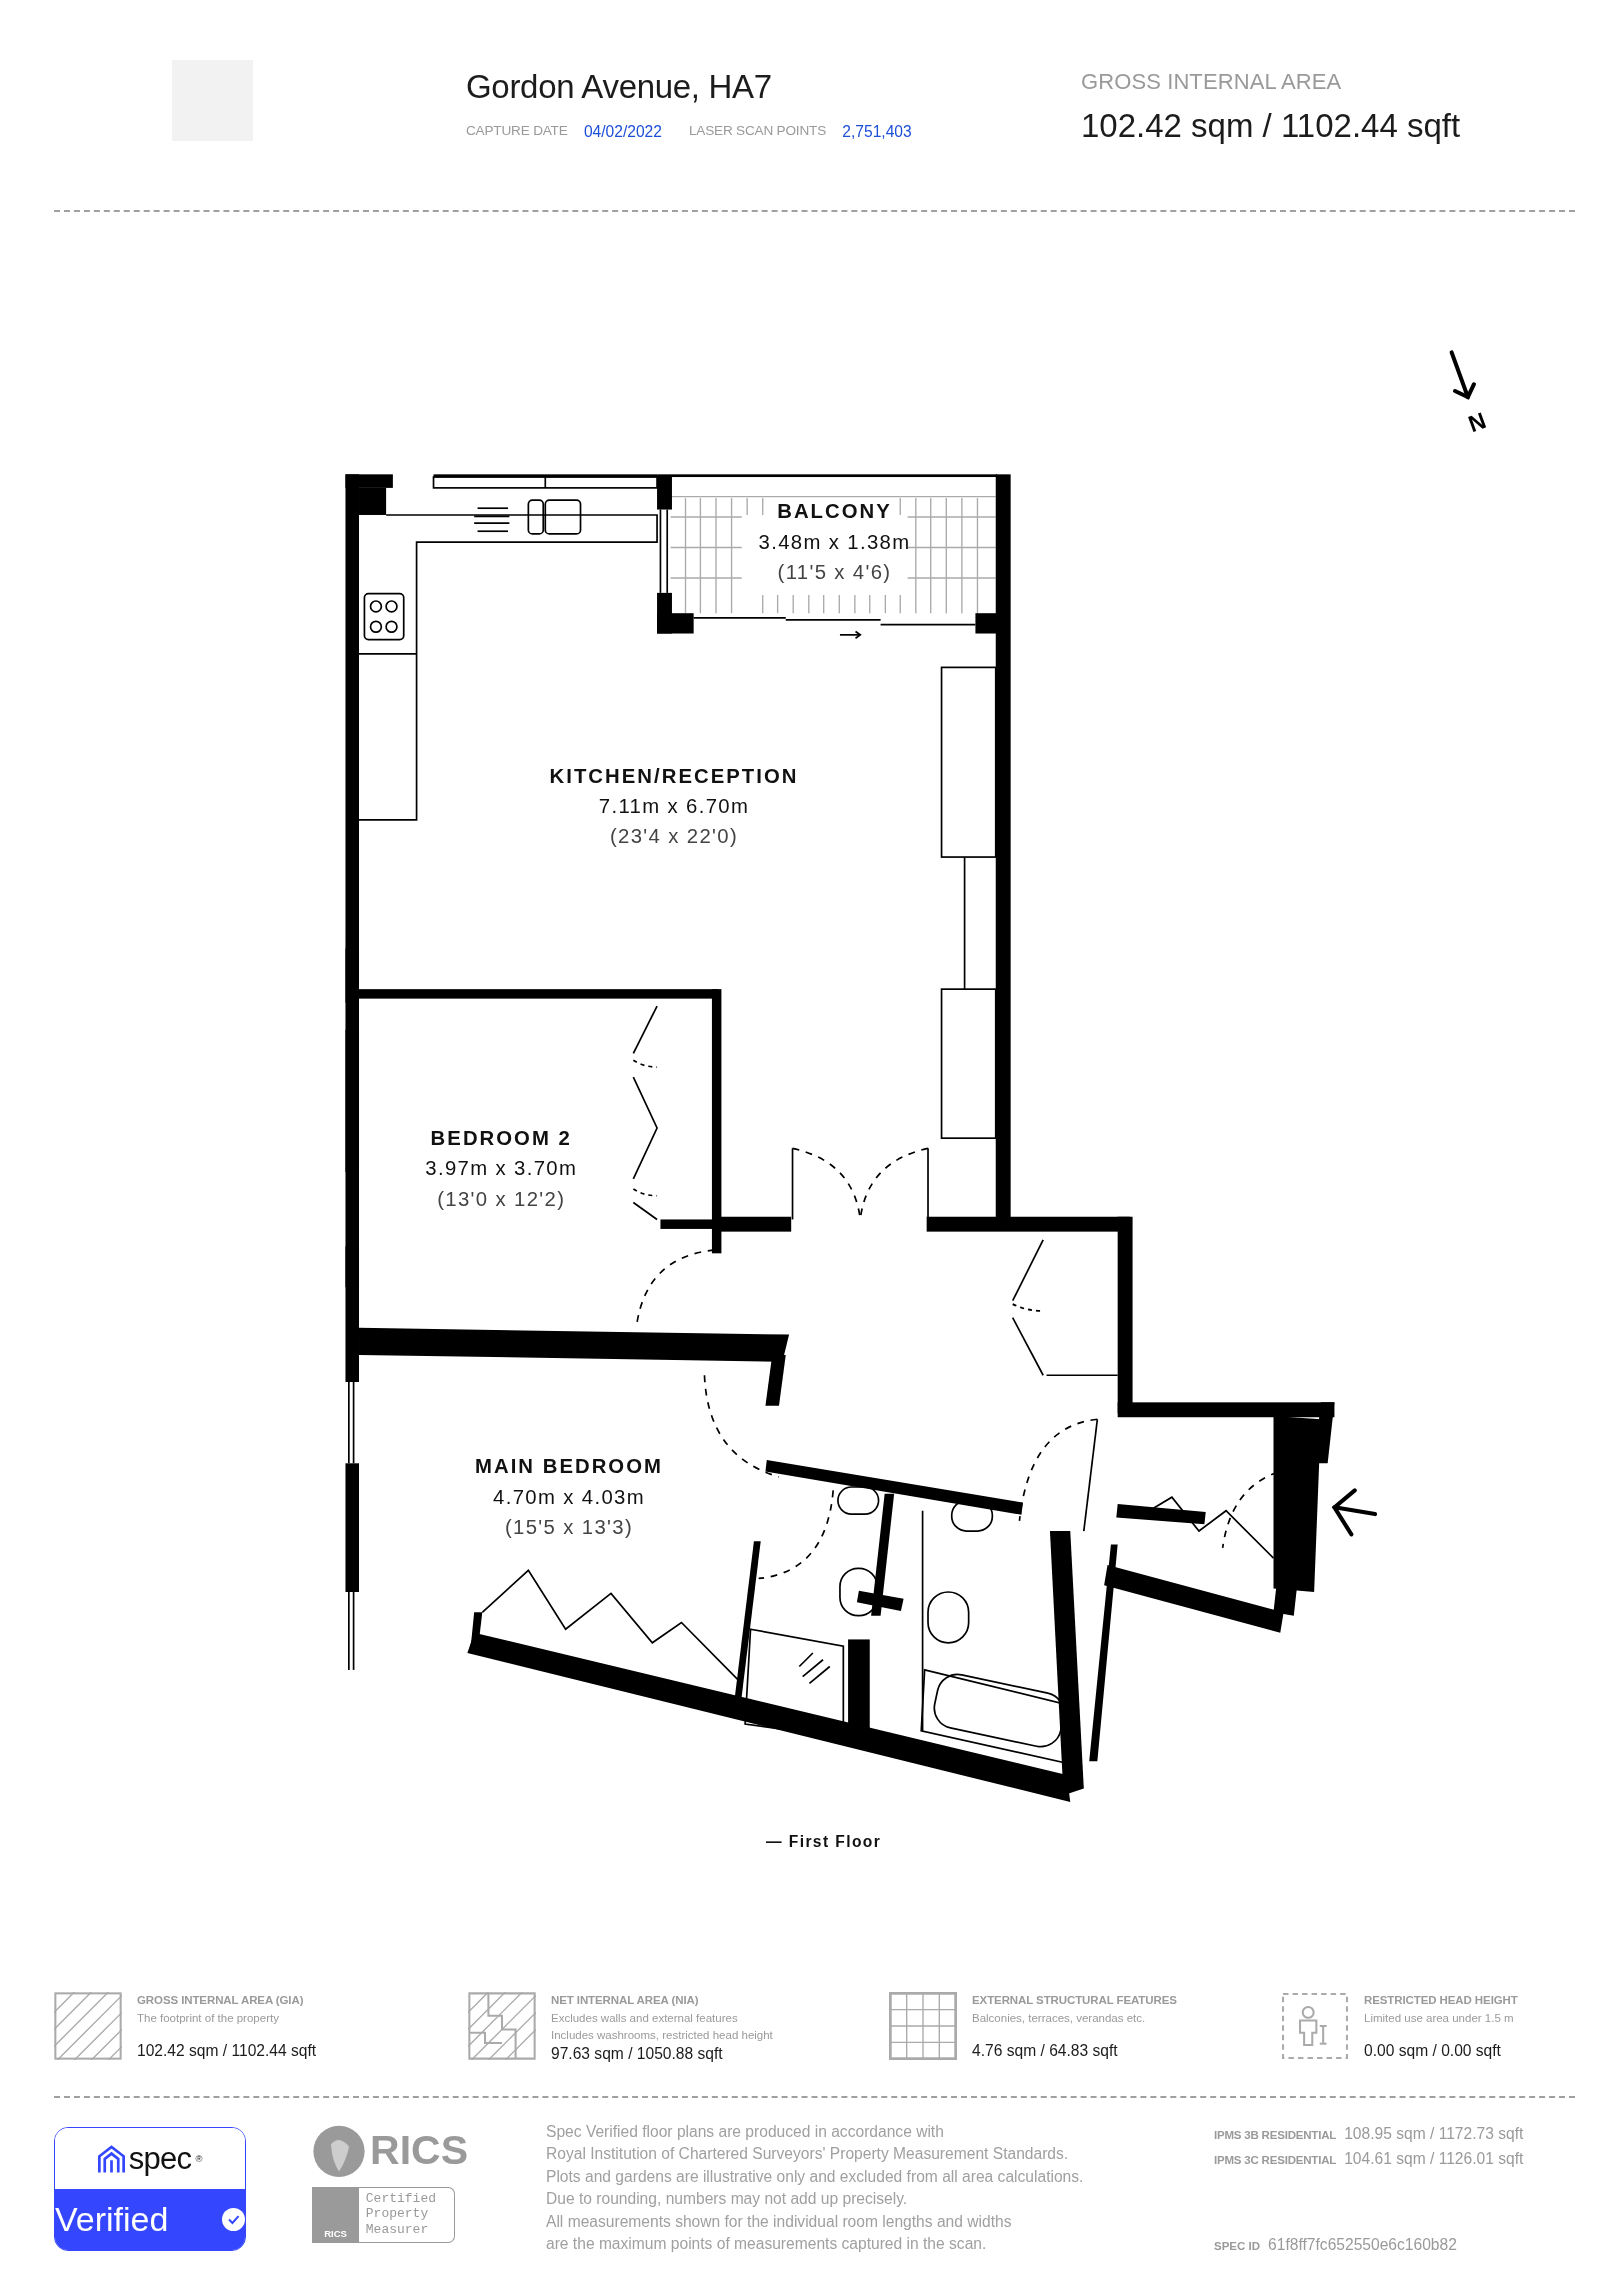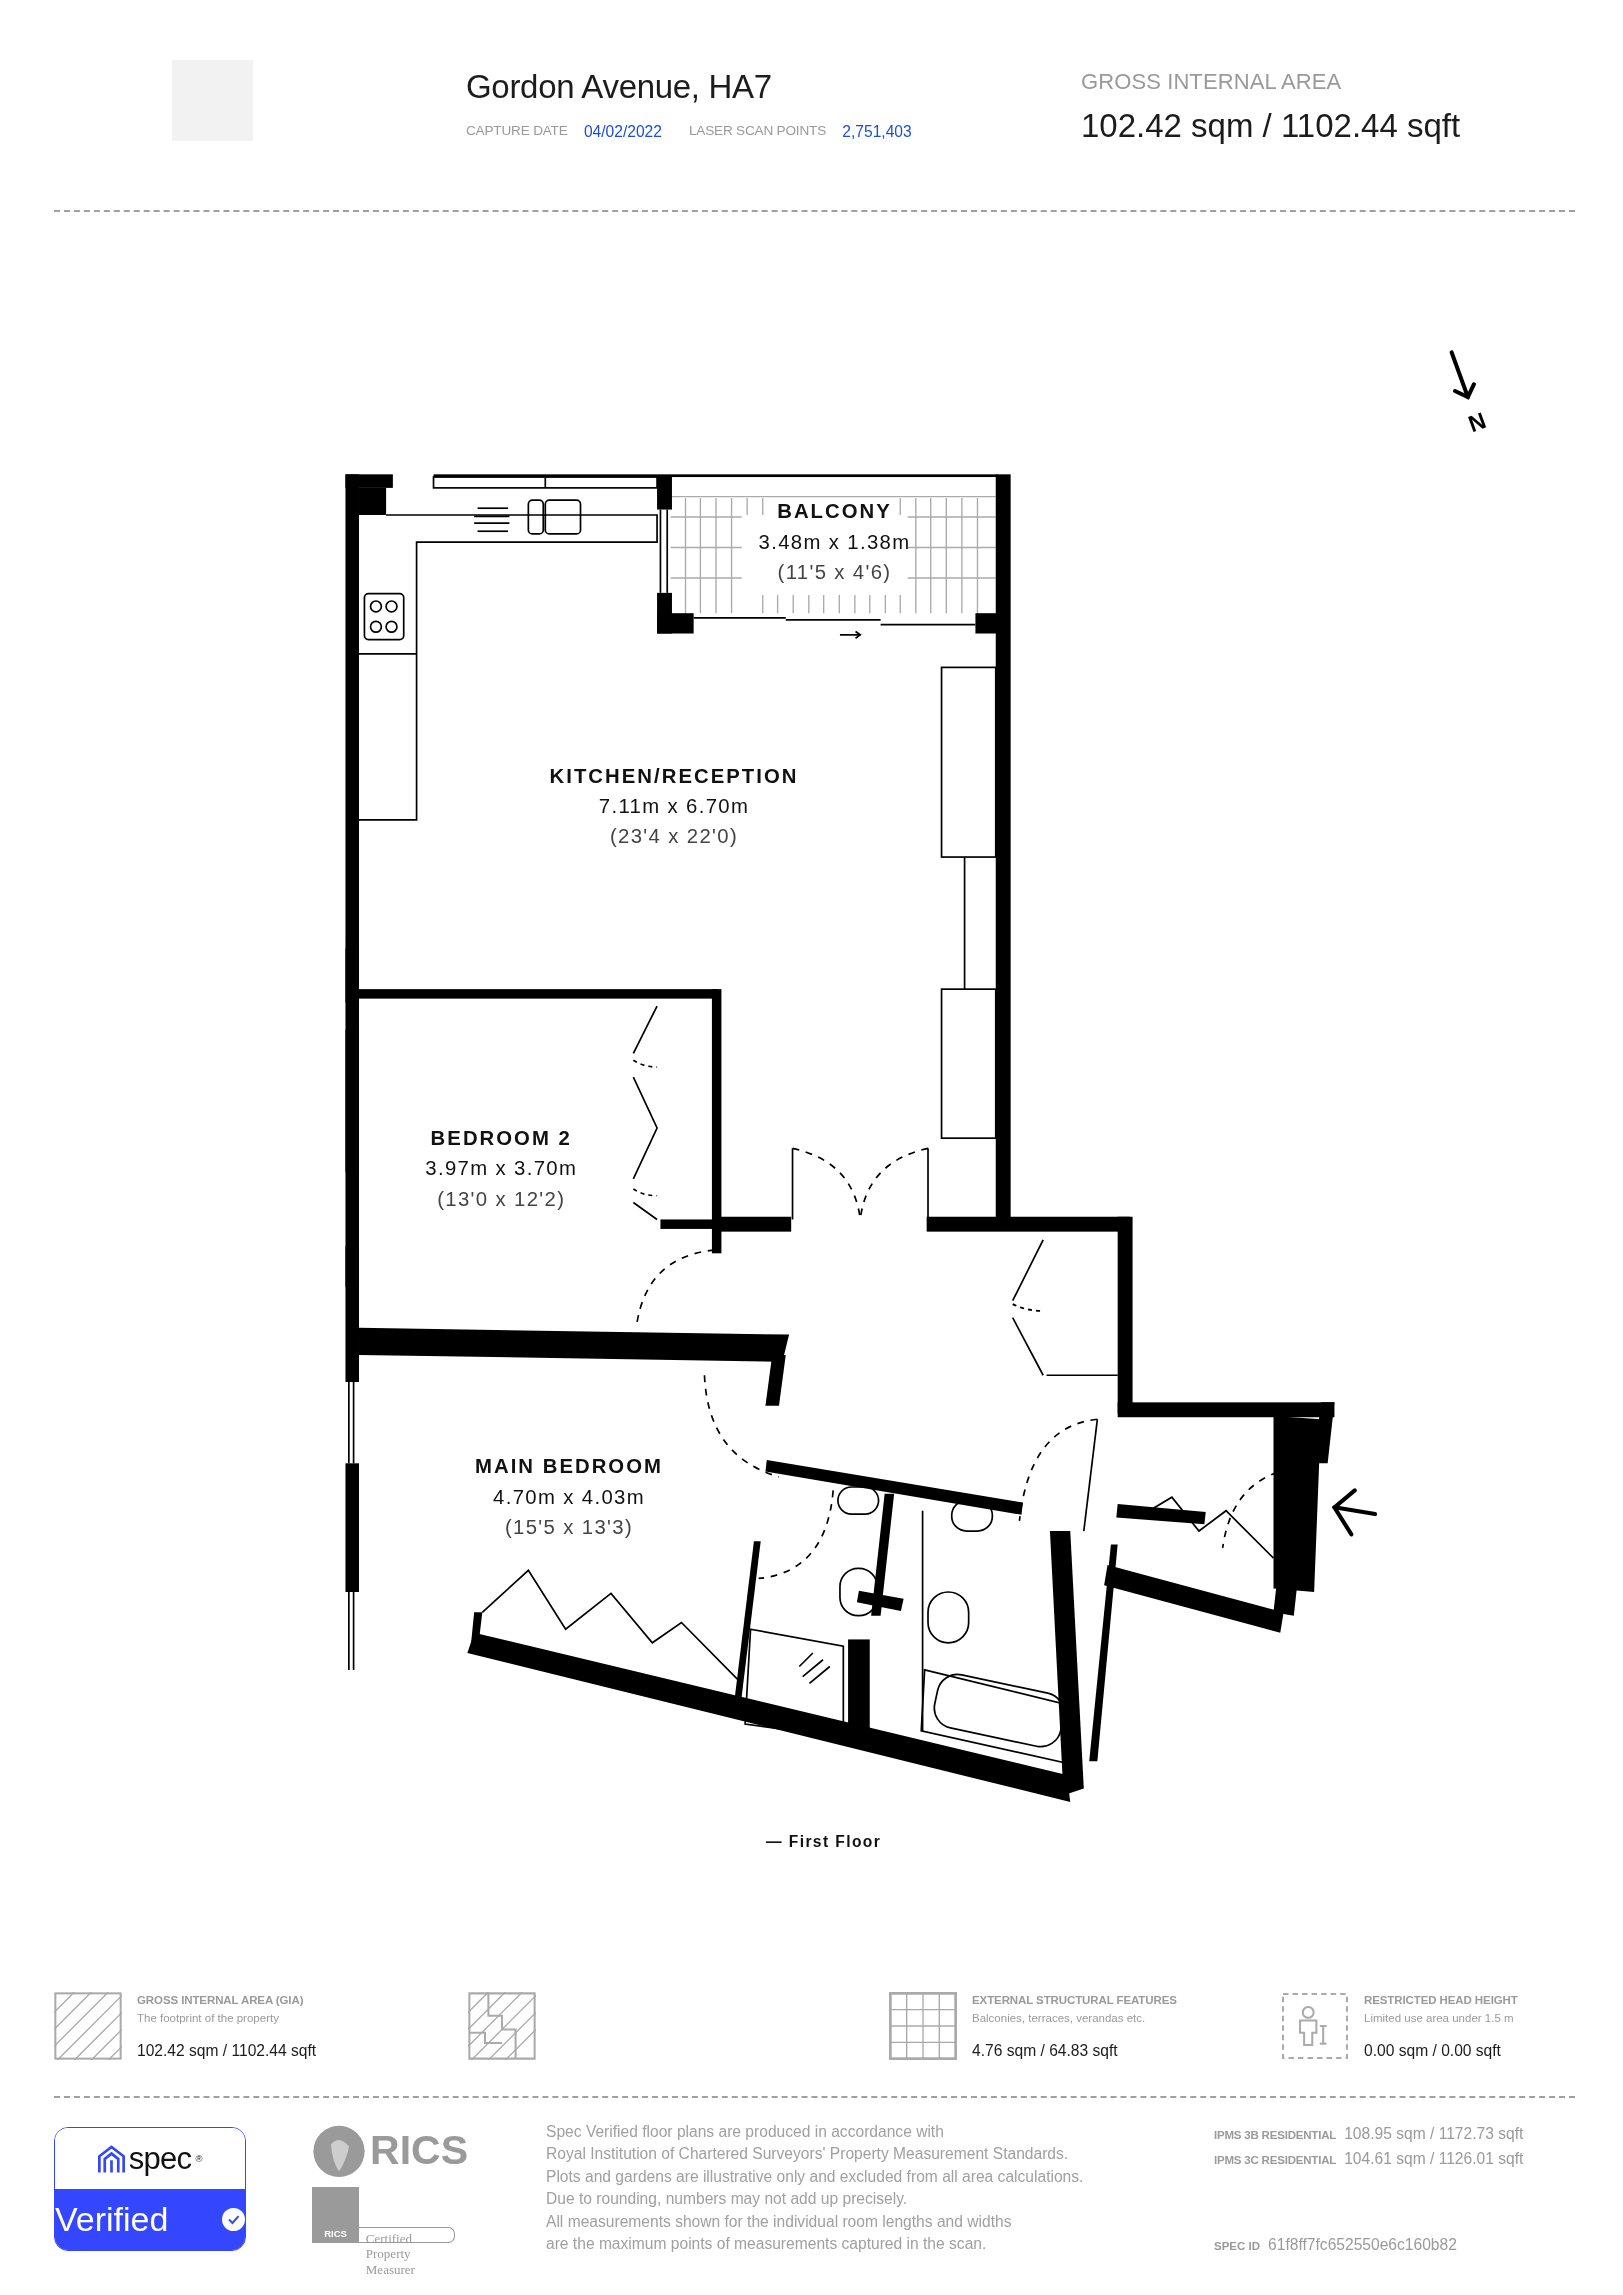--- a/index.html
+++ b/index.html
@@ -287,20 +287,26 @@
     <path d="M2,2 H98 V98 H2 Z M30,2 V35 H50 V55 H70 V98 M2,60 H25 V75 H50" fill="none" stroke="#aaa" stroke-width="3"></path>
     <g stroke="#aaa" stroke-width="2">
       <line x1="0" y1="30" x2="30" y2="0"></line>
         <line x1="0" y1="55" x2="55" y2="0"></line>
         <line x1="0" y1="80" x2="80" y2="0"></line>
       <line x1="5" y1="100" x2="100" y2="5"></line>
         <line x1="30" y1="100" x2="100" y2="30"></line>
         <line x1="55" y1="100" x2="100" y2="55"></line>
     </g>
   </svg>
+  <div class="legend-text" style="height:68px;">
+    <span class="legend-title">NET INTERNAL AREA (NIA)</span>
+    <span class="legend-desc">Excludes walls and external features</span>
+    <span class="legend-desc">Includes washrooms, restricted head height</span>
+    <span class="legend-val">97.63 sqm / 1050.88 sqft</span>
+  </div>
 </div>
 <div class="abs legend-item" style="left:889px;">
   <svg class="legend-icon" viewBox="0 0 100 100">
     <rect x="2" y="2" width="96" height="96" fill="none" stroke="#aaa" stroke-width="4"></rect>
     <g stroke="#aaa" stroke-width="2">
       <line x1="26" y1="2" x2="26" y2="98"></line>
         <line x1="50" y1="2" x2="50" y2="98"></line>
         <line x1="74" y1="2" x2="74" y2="98"></line>
       <line x1="2" y1="26" x2="98" y2="26"></line>
         <line x1="2" y1="50" x2="98" y2="50"></line>
@@ -357,21 +363,21 @@
   <div style="display:flex;align-items:center;gap:4.1px;">
     <svg width="54" height="58" viewBox="0 0 80 86">
       <circle cx="40" cy="45" r="38" fill="#9a9a9a"></circle>
       <path d="M25,20 L30,8 L40,16 L50,8 L55,20" fill="#9a9a9a"></path>
       <path d="M28,35 Q40,20 55,38 Q50,60 40,75 Q30,60 28,35Z" fill="#fff" opacity="0.5"></path>
     </svg>
     <span class="rics-word">RICS</span>
   </div>
   <div style="display:flex;margin-top:8.1px;height:56px;">
     <div style="width:47px;background:#9a9a9a;color:#fff;font-size:9.5px;font-weight:700;display:flex;align-items:flex-end;justify-content:center;padding-bottom:4.1px;">RICS</div>
-    <div style="border:1.4px solid #9a9a9a;border-left:none;border-radius:0 6.8px 6.8px 0;padding:2.7px 6.8px;width:81px;color:#9a9a9a;font-family:Liberation Serif, serif;font-size:13px;line-height:15.6px;margin-top:40px;">
+    <div style="border:1.4px solid #9a9a9a;border-left:none;border-radius:0 6.8px 6.8px 0;padding:2.7px 6.8px;width:81px;color:#9a9a9a;font-family:Liberation Mono, monospace;font-size:13px;line-height:15.6px;">
       <div>Certified</div>
       <div>Property</div>
       <div>Measurer</div>
     </div>
   </div>
 </div>
 
 <div class="abs disclaimer">
   <div>Spec Verified floor plans are produced in accordance with</div>
   <div>Royal Institution of Chartered Surveyors' Property Measurement Standards.</div>

